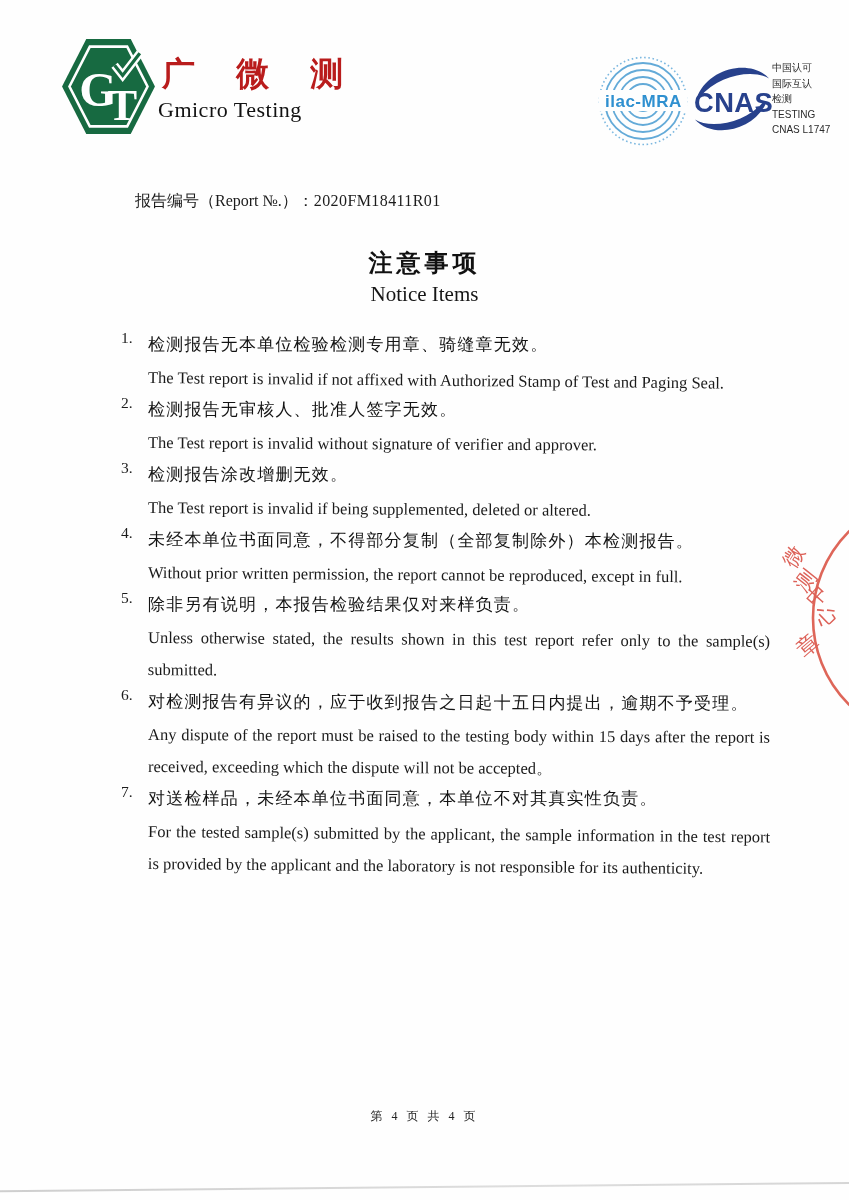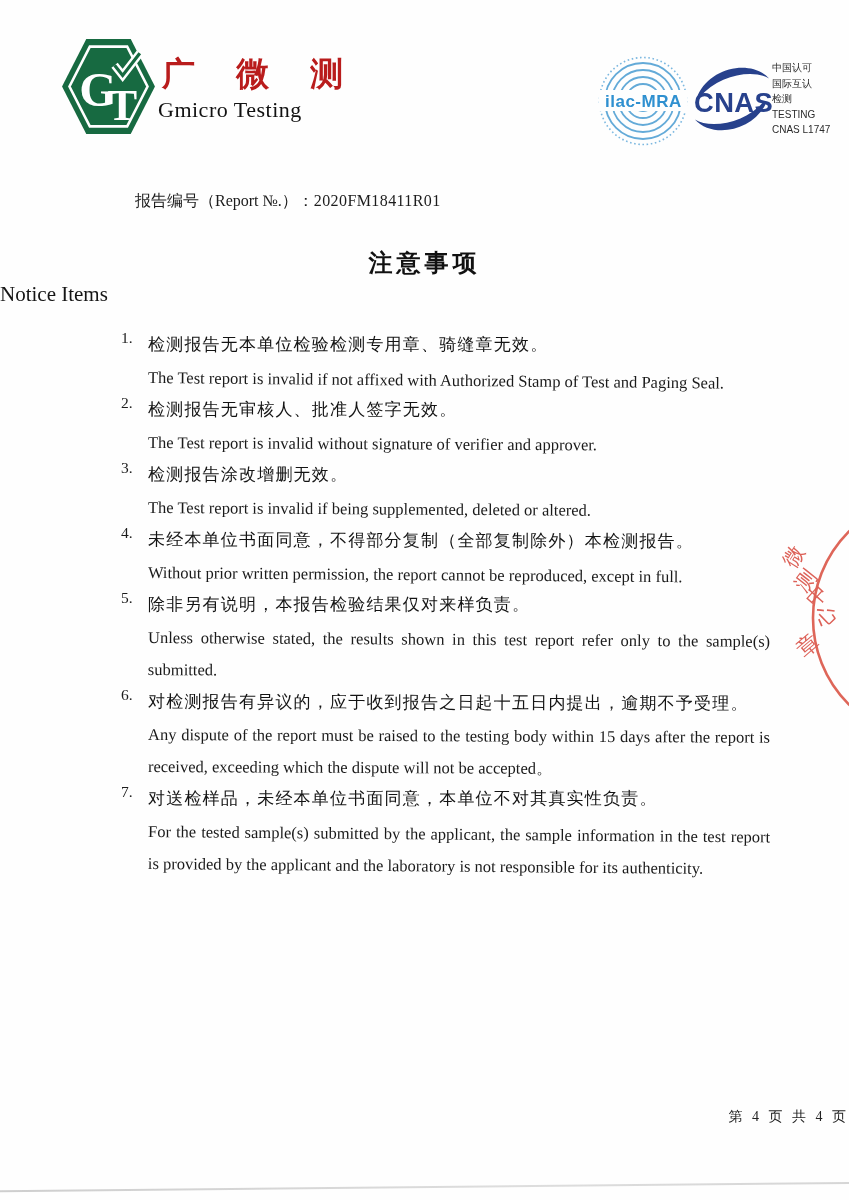--- a/index.html
+++ b/index.html
@@ -37,21 +37,21 @@
   
   .report-line { position:absolute; left:135px; top:191px; font-size:16px; white-space:nowrap; }
   .report-line .no { letter-spacing:0.4px; }
 
   
   .title-zh {
     position:absolute; left:0; right:0; top:247px; text-align:center;
     font-size:24px; font-weight:bold; letter-spacing:4px; color:#111;
   }
   .title-en {
-    position:absolute; left:0; right:0; top:282px; 
+    position:absolute; left:0; right:0; top:282px; text-align:center;
     font-size:21px; color:#161616;
   }
 
   
   .items { position:absolute; left:148px; top:332px; width:622px; list-style:none; }
   .item { position:relative; margin-bottom:0; }
   .item .num {
     position:absolute; left:-27px; top:-3px;
     font-size:15.5px; color:#1c1c1c;
   }
@@ -70,22 +70,22 @@
   .item:nth-child(5) .en { transform:rotate(.35deg); }
   .item:nth-child(6) .en { transform:rotate(.25deg); }
   .item:nth-child(7) .en { transform:rotate(.50deg); }
   .item:nth-child(4) .zh, .item:nth-child(6) .zh { transform:rotate(.2deg); transform-origin:left center; }
 
   
   .stamp { position:absolute; right:0; top:505px; width:76px; height:215px; opacity:.92; }
 
   
   .footer {
-    position:absolute; left:0; right:0; top:1108px; text-align:right;
-    font-size:14px; letter-spacing:3px; color:#222;
+    position:absolute; left:0; right:0; top:1108px; text-align:center;
+    font-size:12px; letter-spacing:3px; color:#222;
   }
 
   
   .scan-edge {
     position:absolute; left:-10px; top:1186px; width:880px; height:1.5px;
     background:linear-gradient(90deg,#b9b9b9,#cfcfcf 60%,#c4c4c4);
     transform:rotate(-0.55deg); opacity:.7;
   }
 </style>
 </head>

